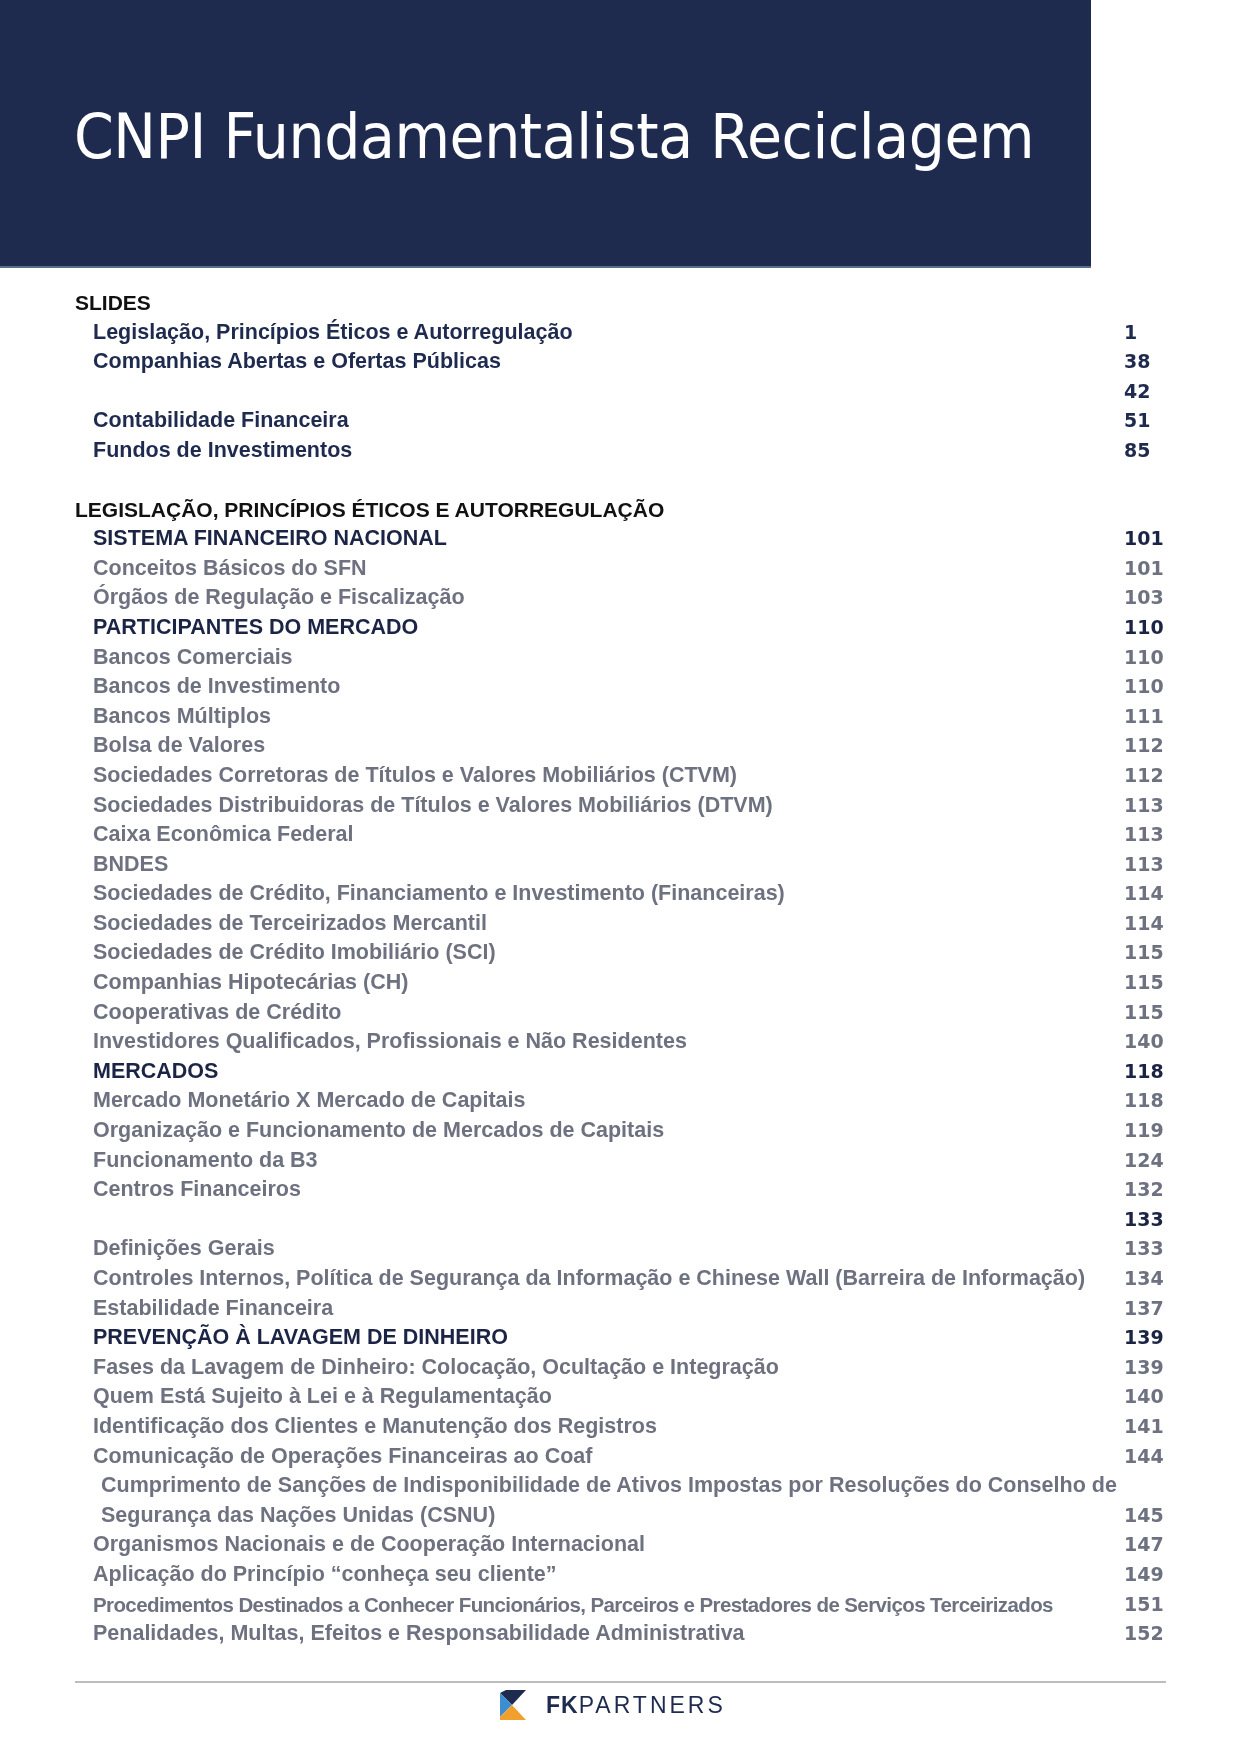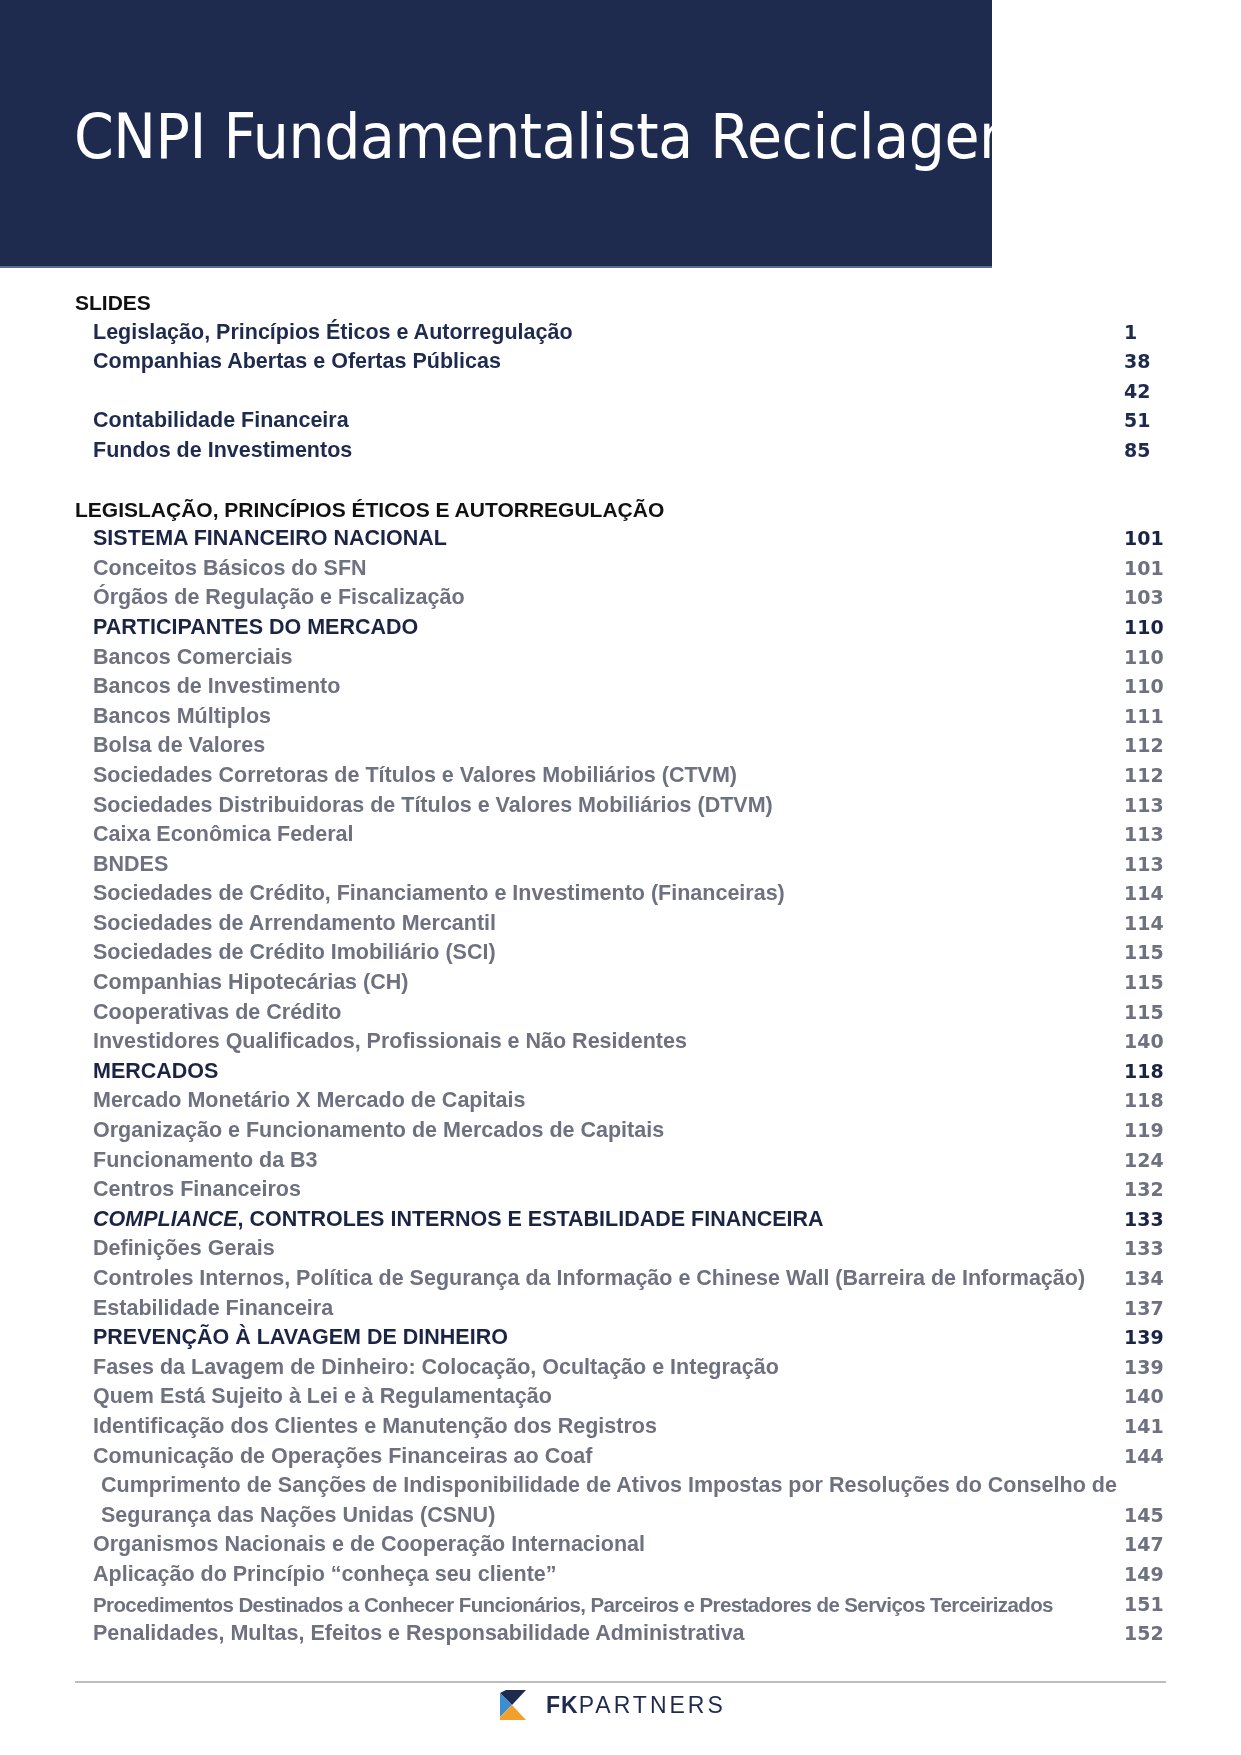--- a/index.html
+++ b/index.html
@@ -1,21 +1,21 @@
 <!DOCTYPE html>
 <html><head>
   <meta charset="utf-8">
   <style>
     html, body { margin: 0; padding: 0; }
     body {
       width: 1241px; height: 1755px; background: #ffffff; position: relative; overflow: hidden;
       font-family: "Liberation Sans", "DejaVu Sans", sans-serif;
     }
     .header-band {
-      position: absolute; left: 0; top: 0; width: 992px; height: 266px; background: #1f2a4f;
+      position: absolute; left: 0; top: 0; width: 1091px; height: 266px; background: #1f2a4f;
     }
     .header-band::after {
       content: ""; position: absolute; left: 0; right: 0; bottom: -2px; height: 2px; background: #5b6b91;
     }
     .doc-title {
       position: absolute; left: 74px; top: 100px; margin: 0;
       color: #ffffff; font-weight: 400; font-size: 62px; letter-spacing: -0.5px;
       font-family: "DejaVu Sans", sans-serif; transform: scaleX(0.92); transform-origin: left center;
       white-space: nowrap;
     }
@@ -130,21 +130,21 @@
       </div>
       <div class="row sub">
         <span class="label">BNDES</span>
         <span class="page">113</span>
       </div>
       <div class="row sub">
         <span class="label">Sociedades de Crédito, Financiamento e Investimento (Financeiras)</span>
         <span class="page">114</span>
       </div>
       <div class="row sub">
-        <span class="label">Sociedades de Arrendamento Mercantil</span>
+        <span class="label">Sociedades de Terceirizados Mercantil</span>
         <span class="page">114</span>
       </div>
       <div class="row sub">
         <span class="label">Sociedades de Crédito Imobiliário (SCI)</span>
         <span class="page">115</span>
       </div>
       <div class="row sub">
         <span class="label">Companhias Hipotecárias (CH)</span>
         <span class="page">115</span>
       </div>
@@ -170,21 +170,20 @@
       </div>
       <div class="row sub">
         <span class="label">Funcionamento da B3</span>
         <span class="page">124</span>
       </div>
       <div class="row sub">
         <span class="label">Centros Financeiros</span>
         <span class="page">132</span>
       </div>
       <div class="row chapter">
-        <span class="label"><span class="ital">COMPLIANCE</span><span>, CONTROLES INTERNOS E ESTABILIDADE FINANCEIRA</span></span>
         <span class="page">133</span>
       </div>
       <div class="row sub">
         <span class="label">Definições Gerais</span>
         <span class="page">133</span>
       </div>
       <div class="row sub">
         <span class="label">Controles Internos, Política de Segurança da Informação e Chinese Wall (Barreira de Informação)</span>
         <span class="page">134</span>
       </div>

